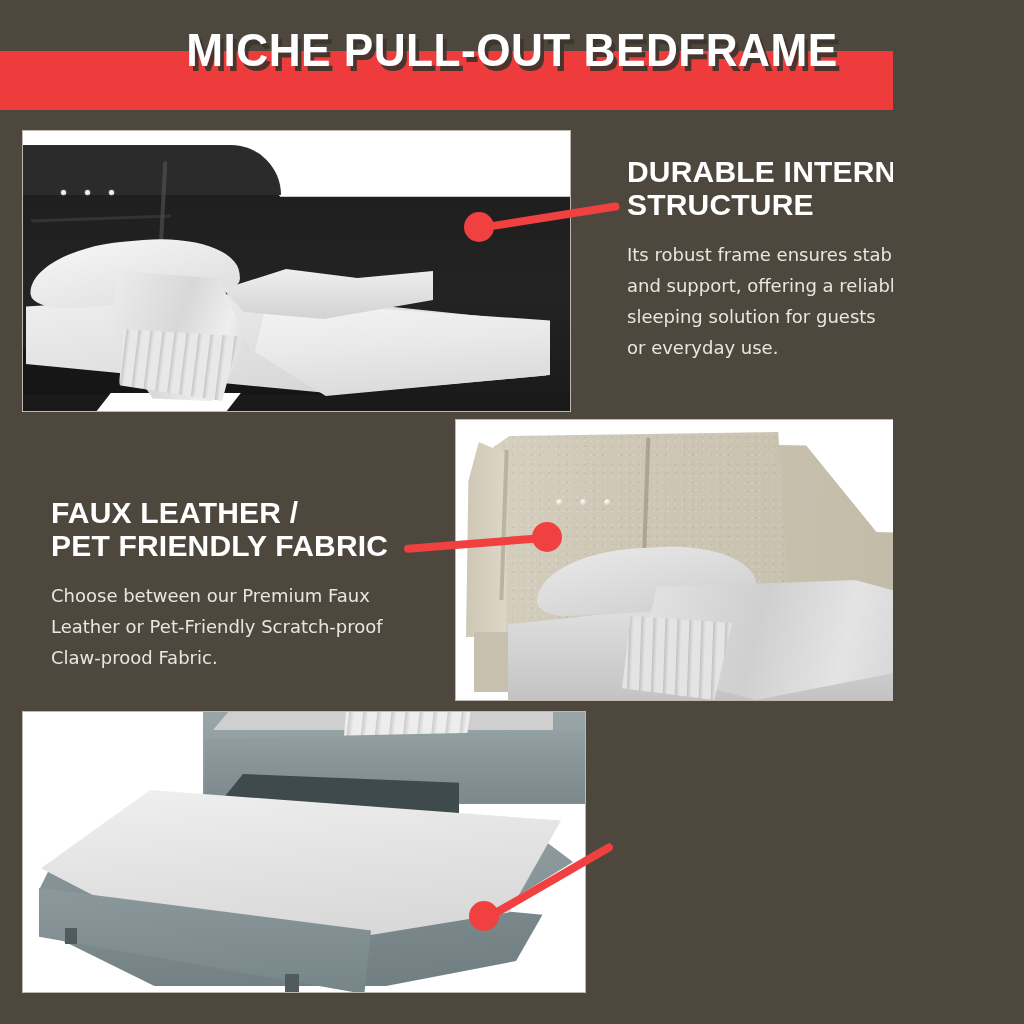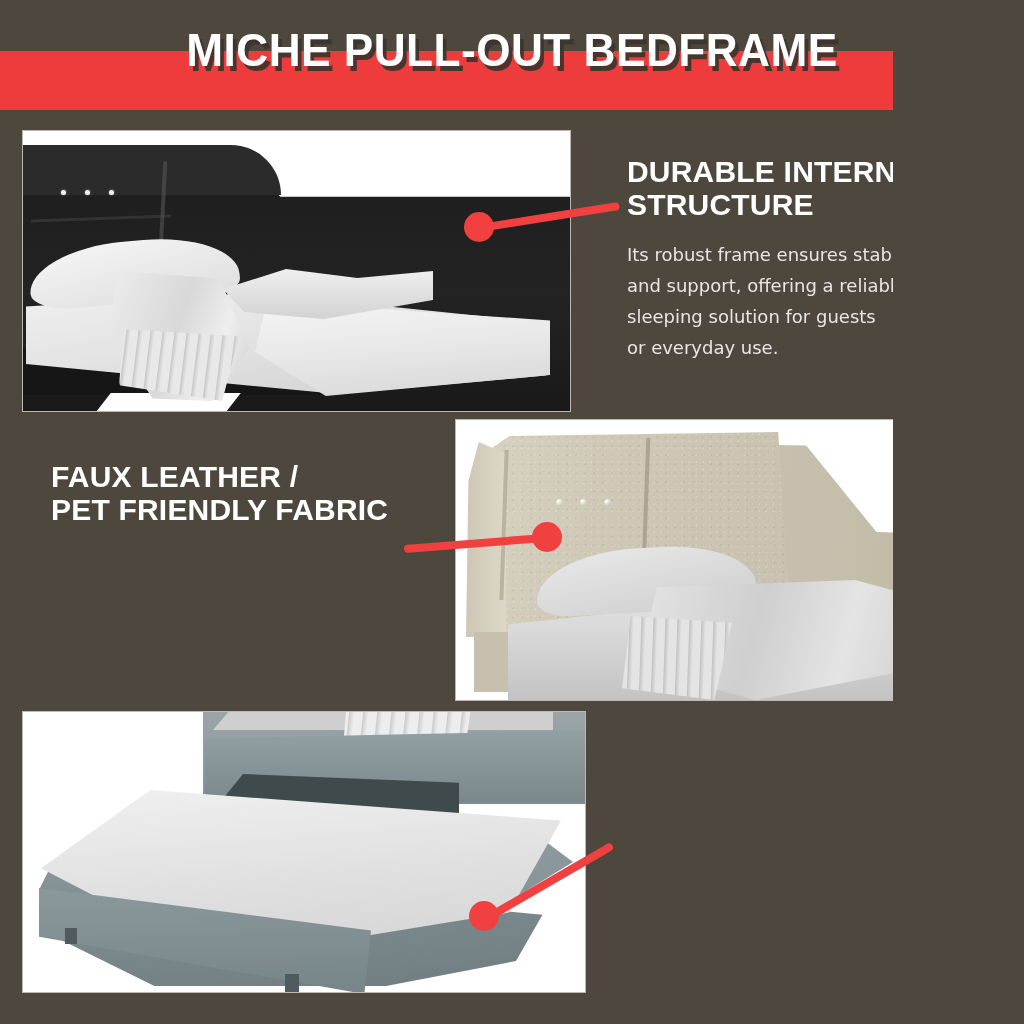--- a/index.html
+++ b/index.html
@@ -324,21 +324,21 @@
   .feature p {
     margin: 0;
     font-family: "DejaVu Sans", sans-serif;
     font-size: 18px;
     line-height: 31px;
     color: #e9e6e2;
     white-space: pre-line;
     font-weight: 400;
   }
   #feature-1 { left: 627px; top: 155px; width: 380px; }
-  #feature-2 { left: 51px;  top: 460px; width: 400px; }
+  #feature-2 { left: 51px;  top: 496px; width: 400px; }
   #feature-3 { left: 629px; top: 750px; width: 380px; }
 </style>
 </head>
 <body>
 
 <div id="page">
 
   <div class="header-band"></div>
   <div class="header-title">MICHE PULL-OUT BEDFRAME</div>
 
@@ -369,20 +369,23 @@
 STRUCTURE</h2>
     <p>Its robust frame ensures stability
 and support, offering a reliable
 sleeping solution for guests
 or everyday use.</p>
   </div>
 
   <div class="feature" id="feature-2">
     <h2>FAUX LEATHER /
 PET FRIENDLY FABRIC</h2>
+    <p>Choose between our Premium Faux
+Leather or Pet-Friendly Scratch-proof
+Claw-prood Fabric.</p>
   </div>
 
   <div class="panel" id="panel-2">
     <div class="panel-inner">
       <div class="p2-sideback"></div>
       <div class="p2-head">
         <div class="p2-head-tex"></div>
       </div>
       <div class="p2-wing"></div>
       <div class="p2-seam"></div>

